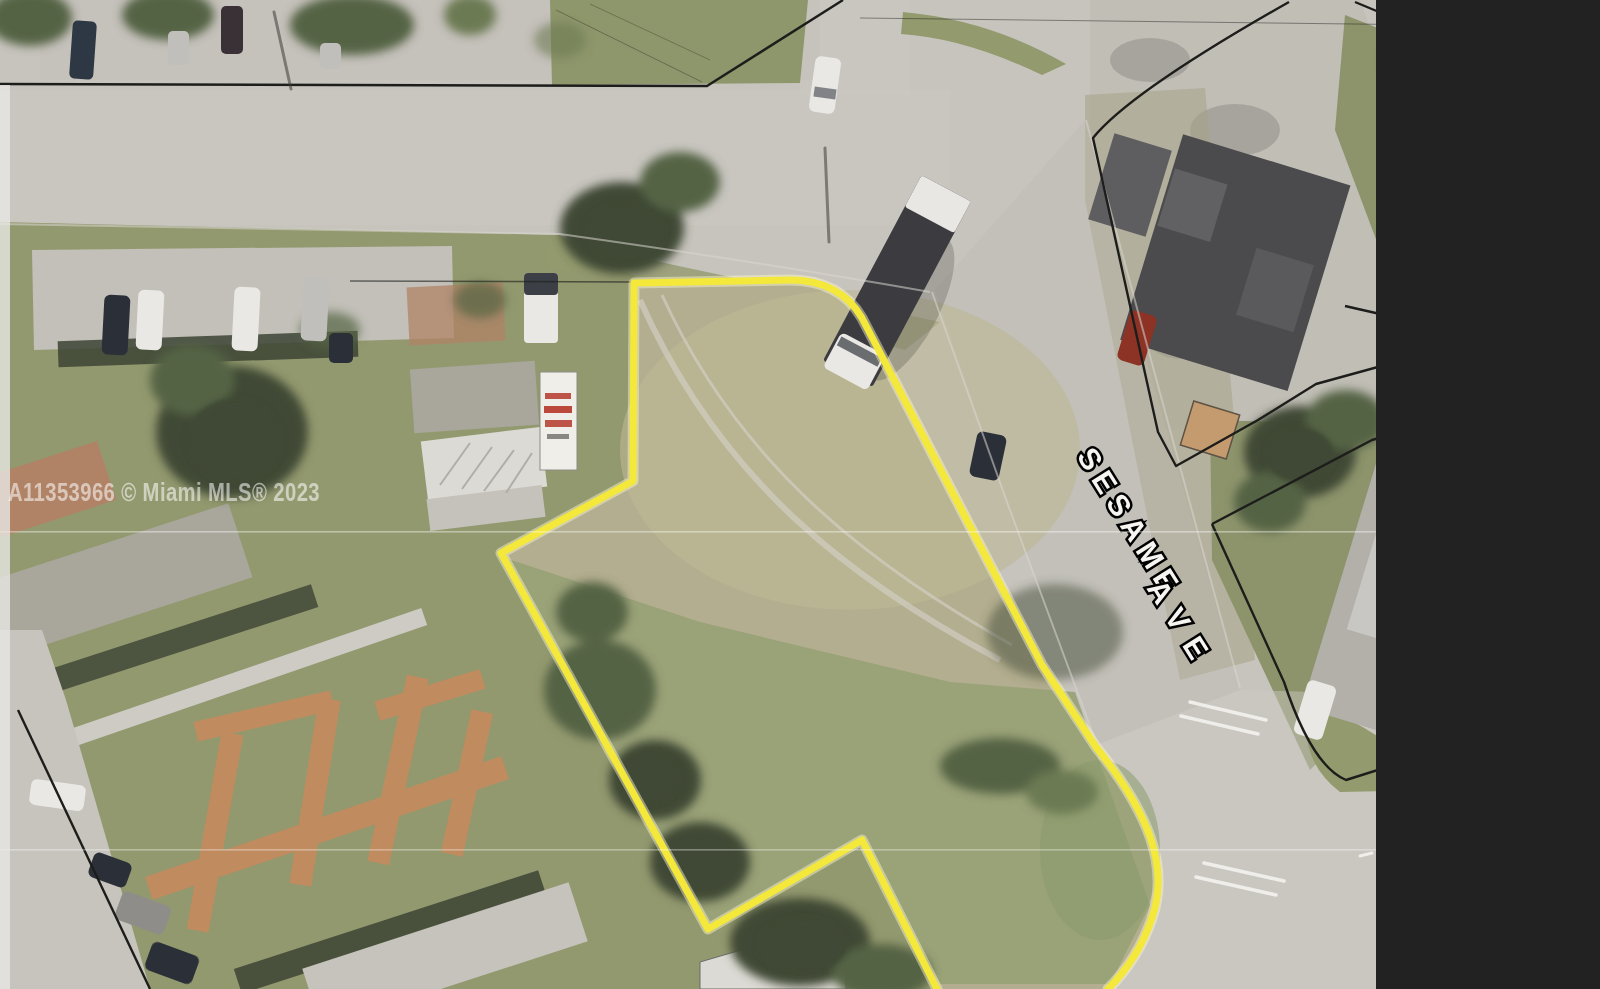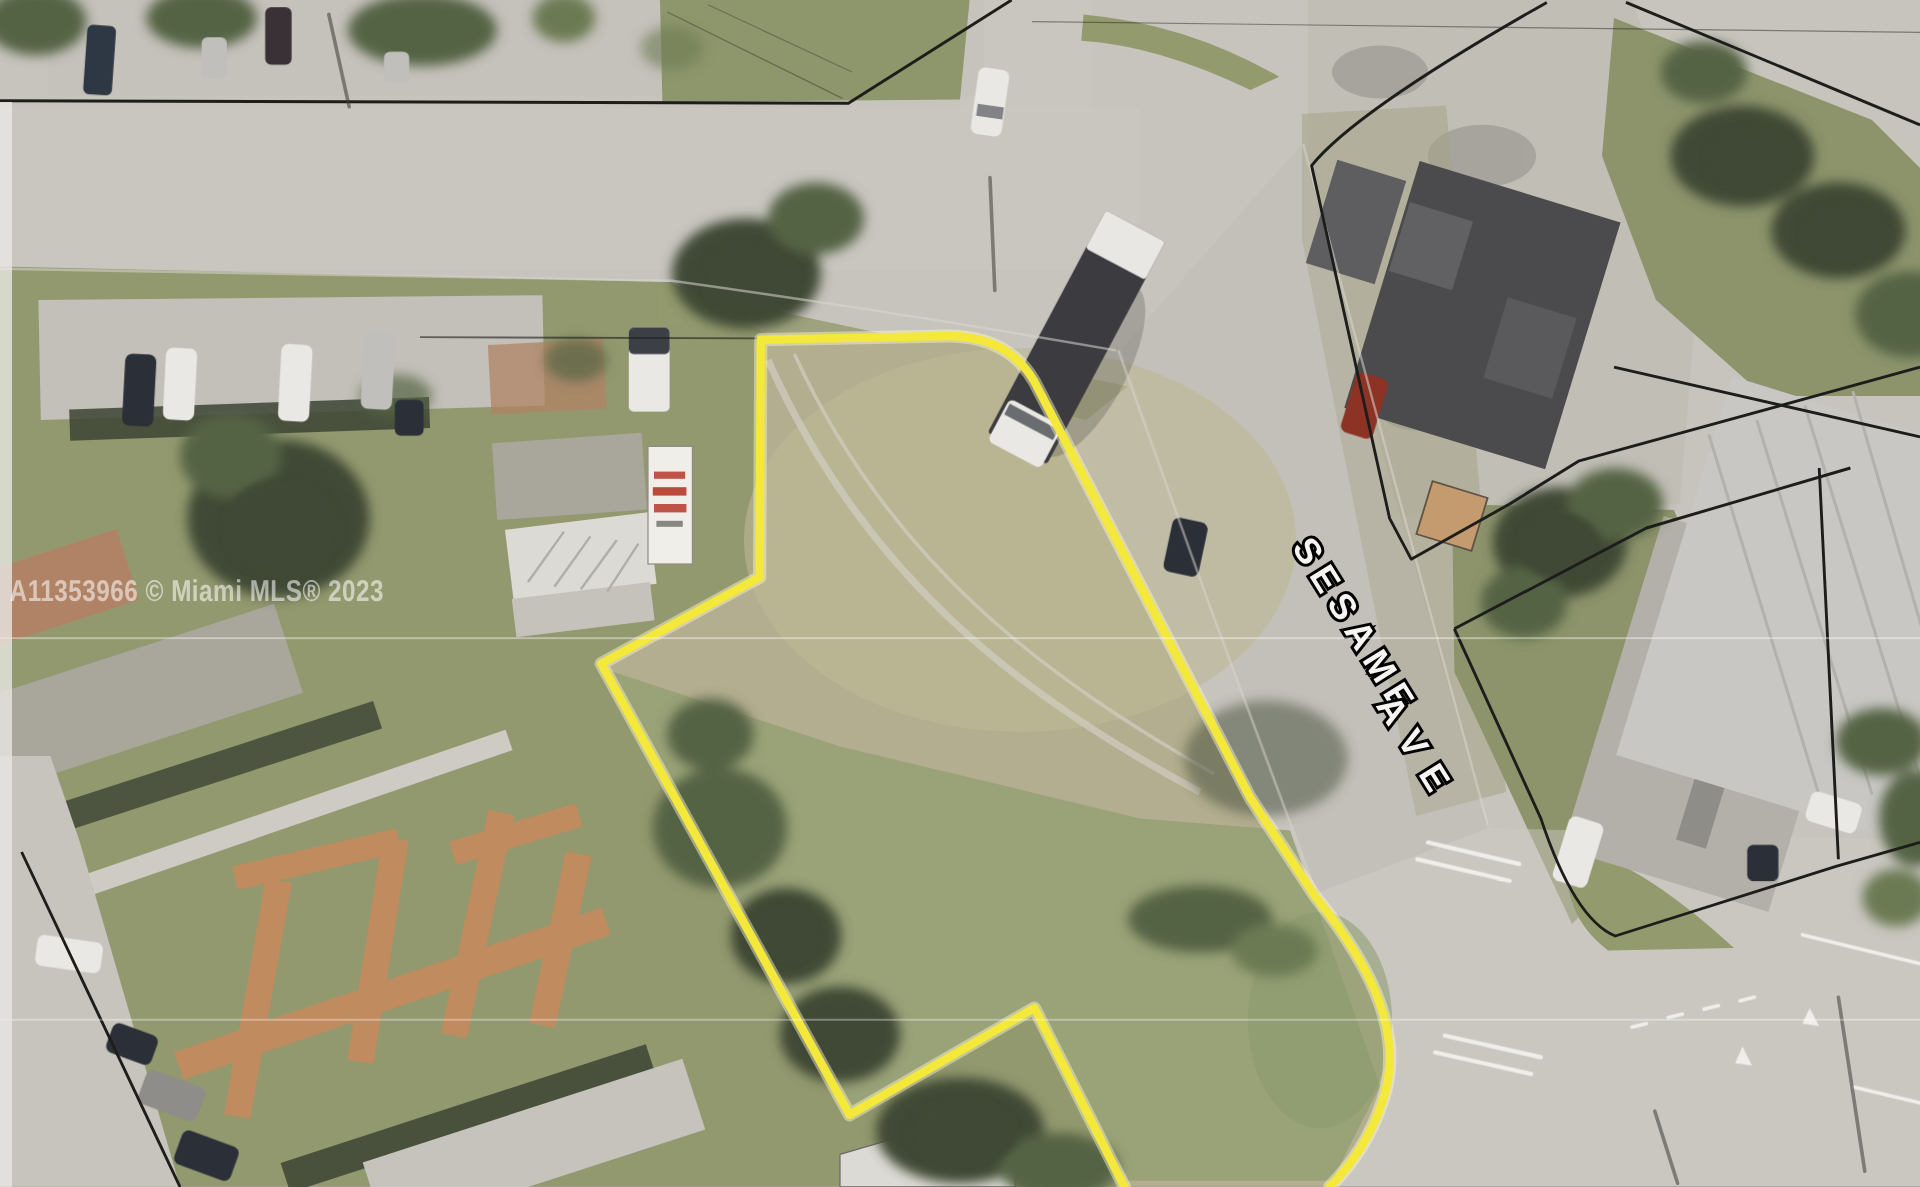--- a/index.html
+++ b/index.html
@@ -1,16 +1,16 @@
 <!DOCTYPE html>
 <html style="--p-road: #c7c4bd; --p-roadLight: #cecbc5; --p-roadDark: #bcb9b2; --p-pave2: #c3c0b9; --p-grassLeft: #93996f; --p-grassYard: #8e966b; --p-grassWedge: #939a6e; --p-grassEast: #8d946c; --p-lotTan: #b3ae8f; --p-lotTanLight: #bdb795; --p-lotGreen: #97a175; --p-treeDark: #3f4a36; --p-treeMid: #556444; --p-treeSoft: #6c7a52; --p-hedge: #3c4435; --p-orangePath: #c68a5d; --p-roofGray: #a9a79b; --p-roofBrown: #b08366; --p-roofWhite: #dcdad4; --p-roofBottom: #c6c3bc; --p-warehouseRoof: #c8c7c3; --p-warehouseSeam: #b2b1ac; --p-apron: #b2b0a9; --p-concreteNE: #c1beb6; --p-darkRoof: #4b4b4d; --p-shedTan: #c49b6f; --p-carWhite: #e9e8e4; --p-carDark: #2b3038; --p-carSilver: #c0bfbb; --p-redCar: #8c3326; --p-stain: #8d8b84; --p-parcel: #1d1d1b; --p-outlineYellow: #f4e83a; --p-white: #f6f5f1; --p-watermark: #ffffff; --p-signRed: #b5372a; --p-shadow: #3c3c38;"><head>
 <meta charset="utf-8">
 <style>
   html,body{margin:0;padding:0;background:#222;}
-  .stage{position:relative;width:1600px;height:989px;overflow:hidden;background:#c7c4bd;
+  .stage{position:relative;width:1376px;height:989px;overflow:hidden;background:#c7c4bd;
          font-family:"Liberation Sans","DejaVu Sans",sans-serif;}
   svg{display:block}
   .tD{fill:var(--p-treeDark)} .tM{fill:var(--p-treeMid)} .tS{fill:var(--p-treeSoft)}
   .hedge{fill:var(--p-hedge)}
   .carW{fill:var(--p-carWhite)} .carD{fill:var(--p-carDark)} .carS{fill:var(--p-carSilver)}
   .mark{stroke:var(--p-white);stroke-linecap:round;fill:none}
   .parcel{stroke:var(--p-parcel);stroke-width:2.4;fill:none;stroke-linejoin:round}
   .thinline{stroke:var(--p-parcel);fill:none}
   .poleshadow{stroke:var(--p-shadow);stroke-width:3;stroke-linecap:round;opacity:.55}
   .curb{stroke:#d8d5cf;fill:none;opacity:.55}

